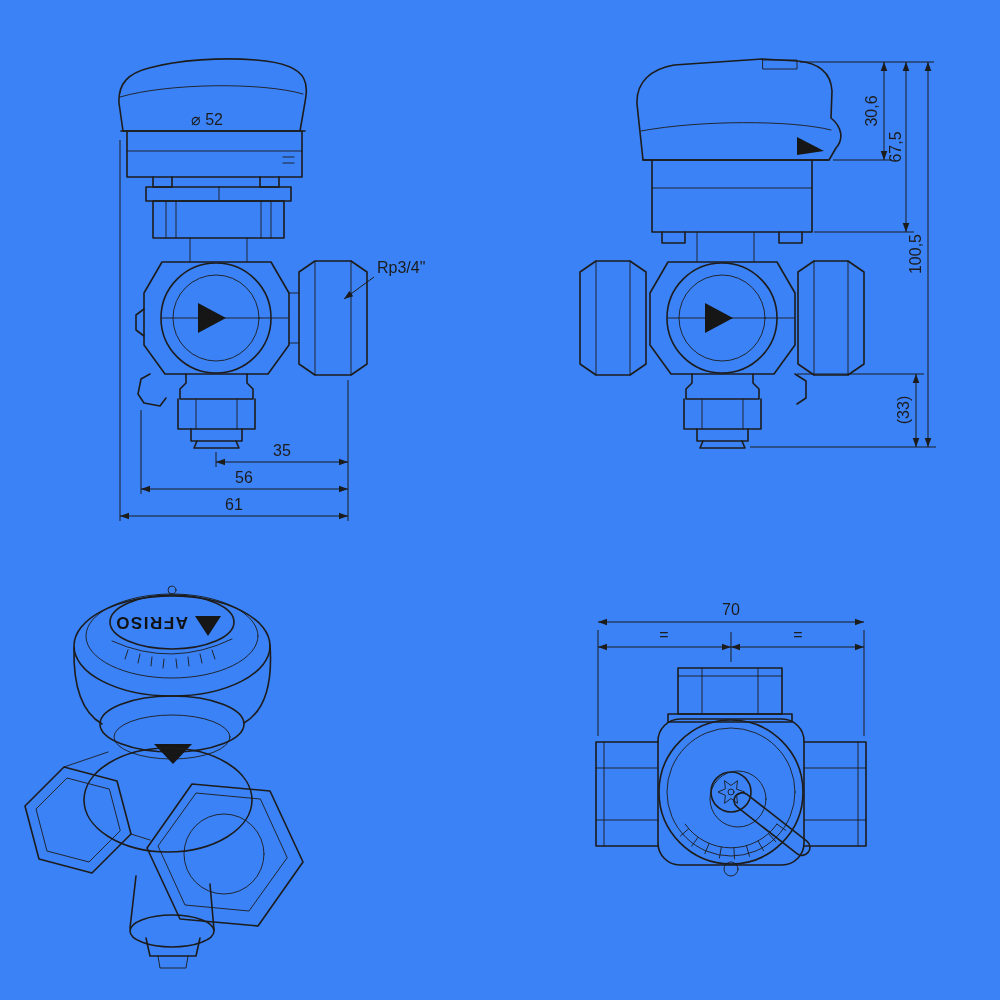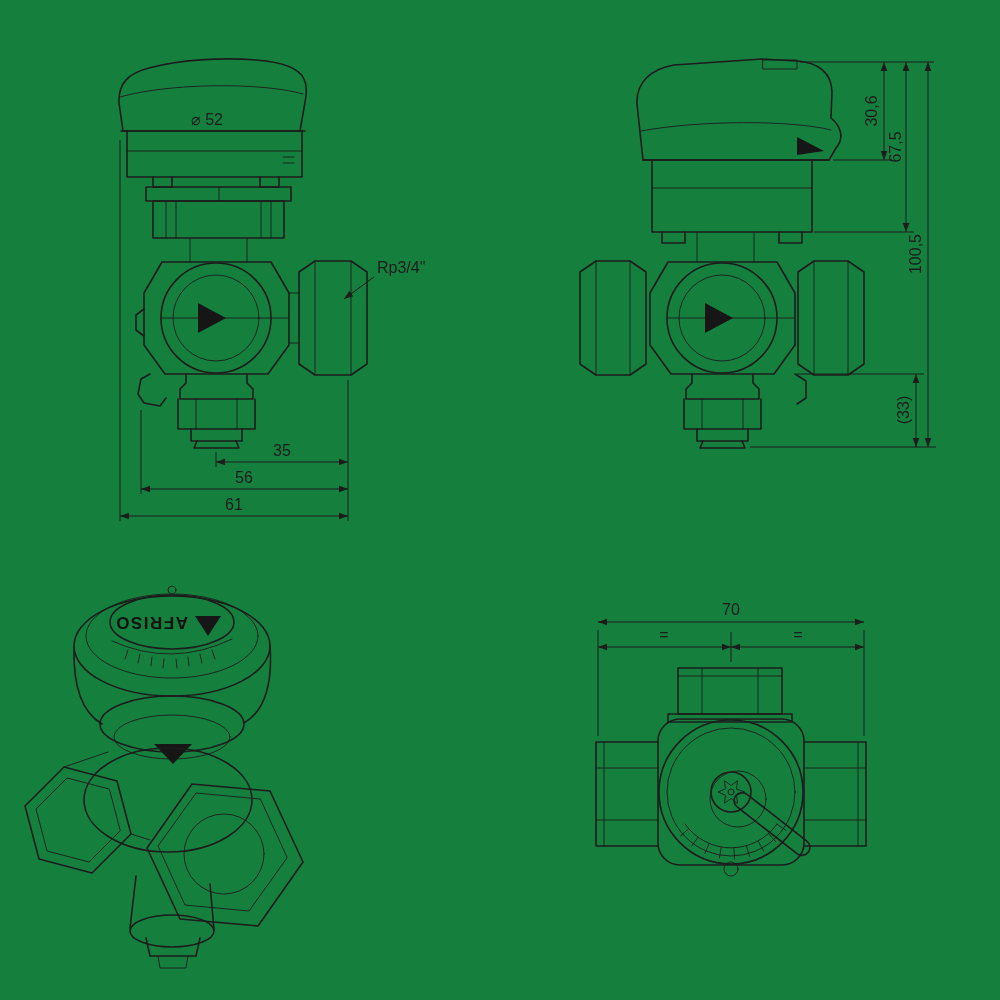--- a/index.html
+++ b/index.html
@@ -1,16 +1,16 @@
 <!DOCTYPE html>
 <html><head>
 <meta charset="utf-8">
 <style>
   html,body{margin:0;padding:0;background:#fff;}
-  .sheet{position:relative;width:1000px;height:1000px;background:#15803d;overflow:hidden;
+  .sheet{position:relative;width:1000px;height:1000px;background:#3b82f6;overflow:hidden;
          font-family:"Liberation Sans",sans-serif;}
   svg{position:absolute;left:0;top:0;}
   .ol{fill:none;stroke:#1c1c1c;stroke-width:1.6;stroke-linecap:round;stroke-linejoin:round;}
   .ml{fill:none;stroke:#1c1c1c;stroke-width:0.9;stroke-linecap:round;stroke-linejoin:round;}
   .dim{fill:none;stroke:#1c1c1c;stroke-width:1;}
   .fdark{fill:#161616;stroke:none;}
   .dt{font-family:"Liberation Sans",sans-serif;font-size:16px;fill:#1c1c1c;}
   .bt{font-family:"Liberation Sans",sans-serif;font-size:17px;font-weight:bold;letter-spacing:1.5px;fill:#111;}
 </style>
 </head>

